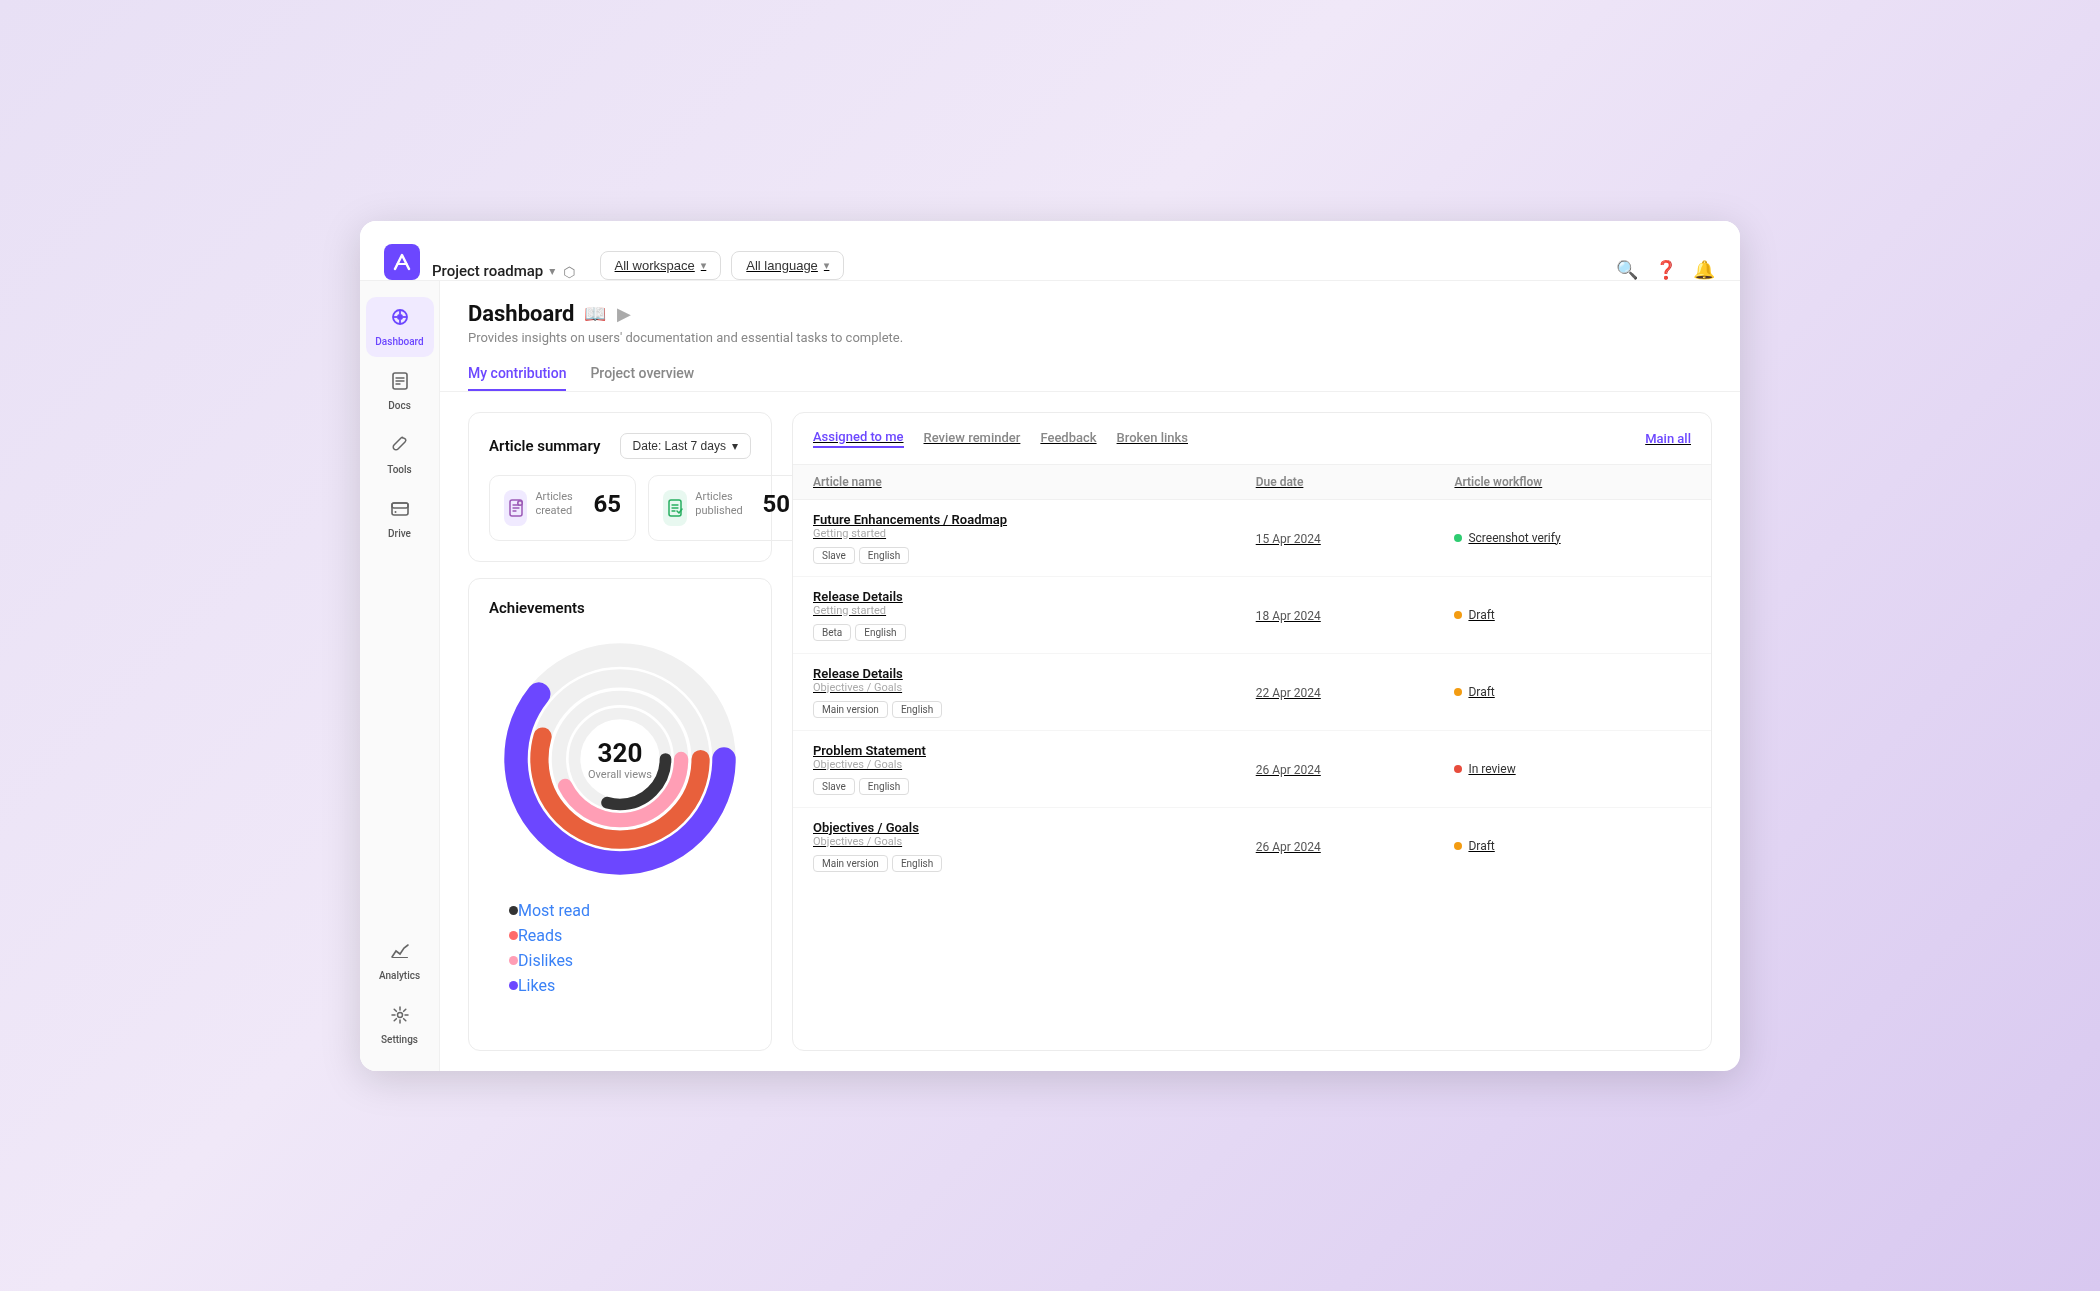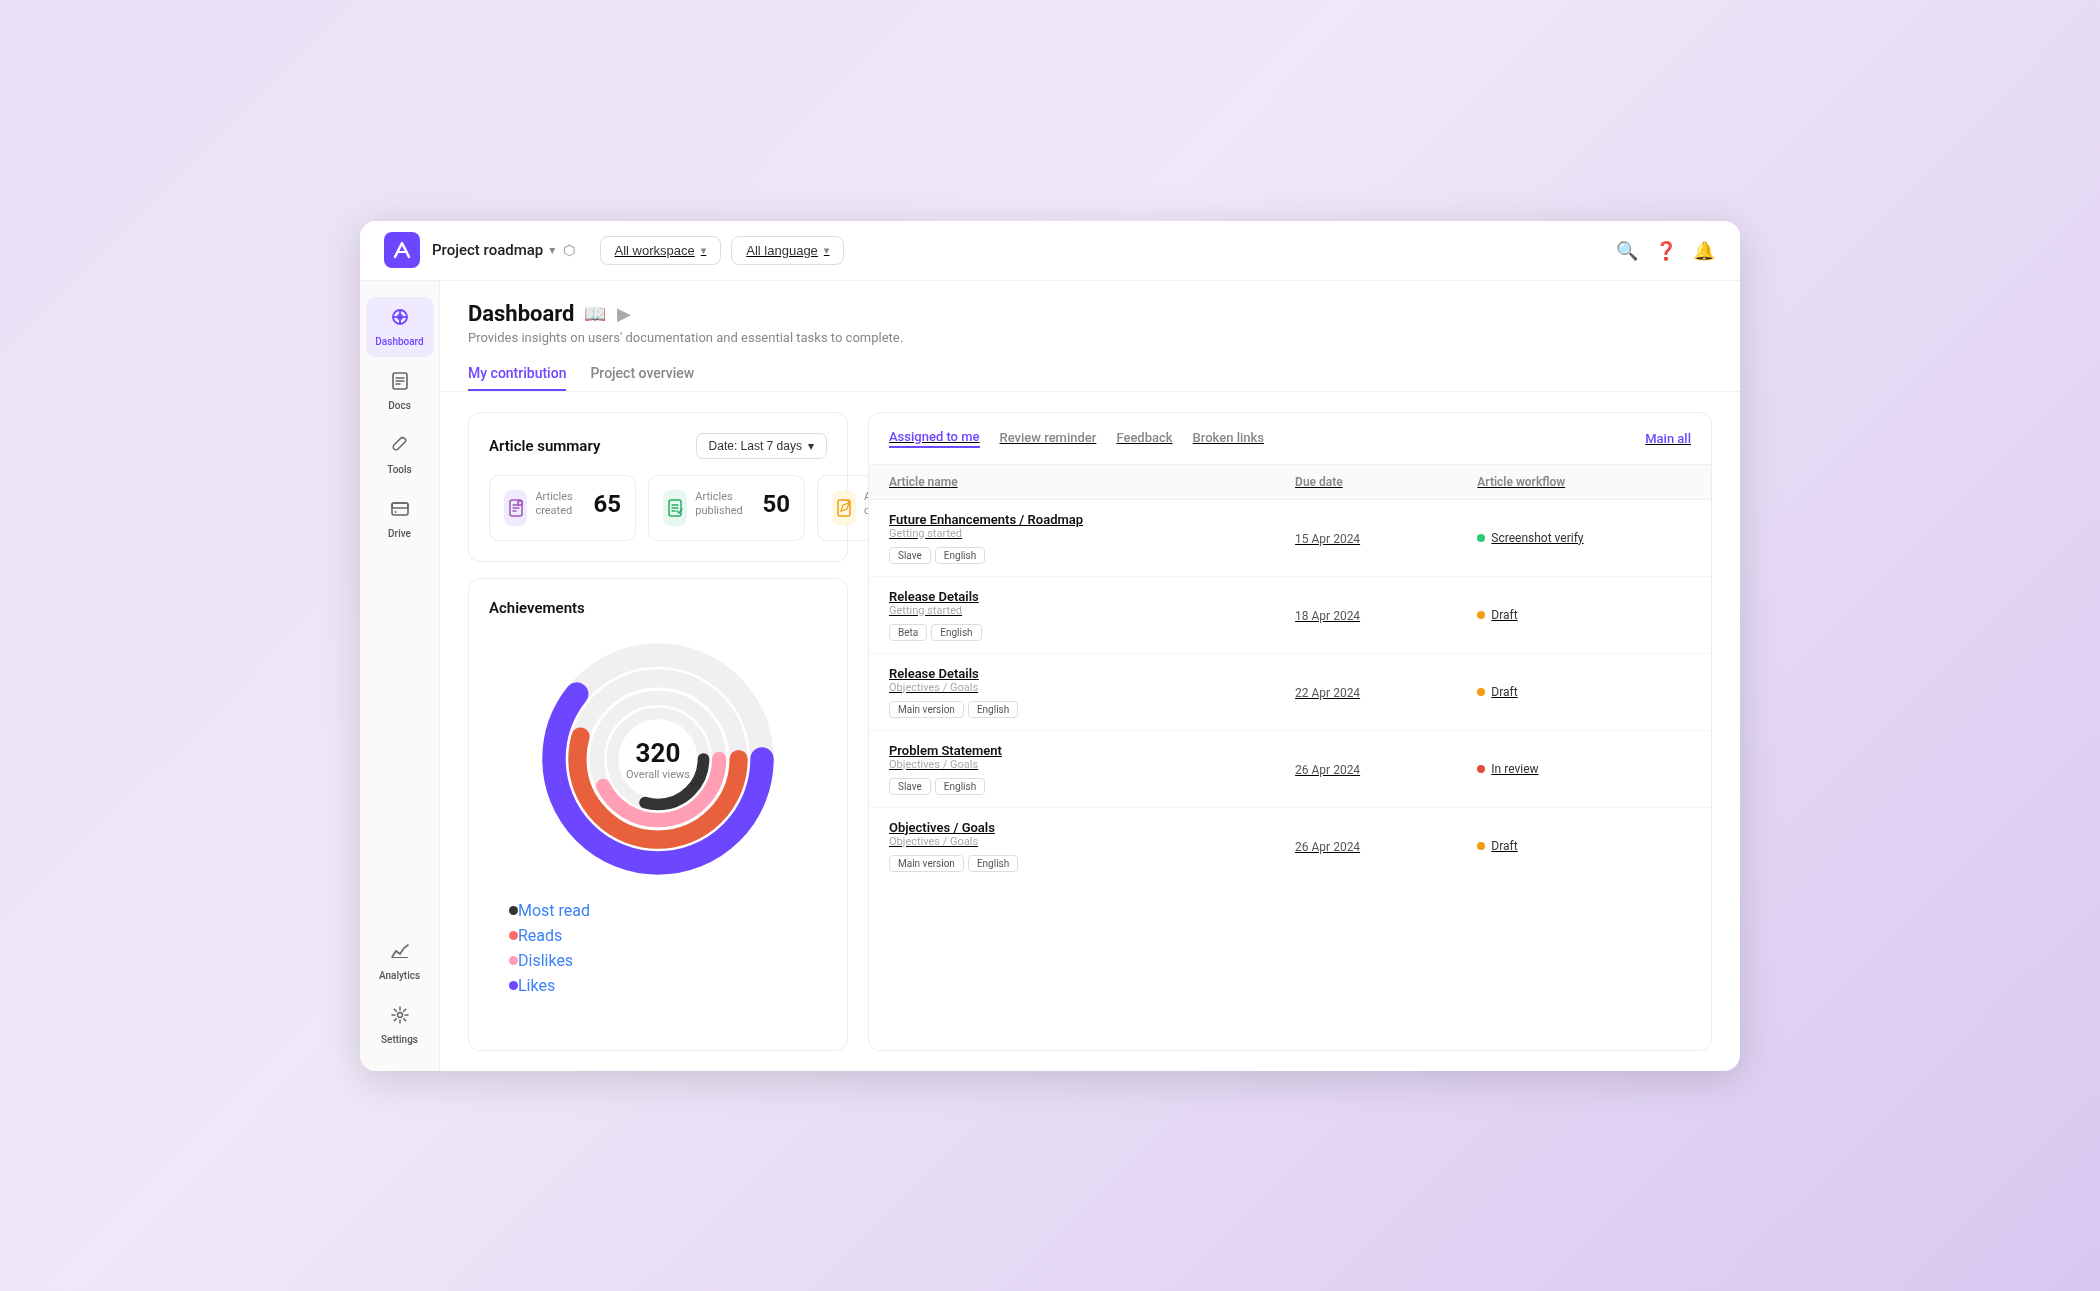--- a/index.html
+++ b/index.html
@@ -17,21 +17,21 @@
       background: #fff;
       border-radius: 16px;
       overflow: hidden;
       box-shadow: 0 8px 40px rgba(0,0,0,0.15);
       display: flex;
       flex-direction: column;
     }
     
     .top-bar {
       display: flex;
-      align-items: center;
+      align-items: flex-end;
       padding: 0 24px;
       height: 60px;
       border-bottom: 1px solid #f0f0f0;
       background: #fff;
       flex-shrink: 0;
     }
     .logo {
       width: 36px;
       height: 36px;
       background: #6c47ff;
@@ -182,21 +182,21 @@
     
     .two-col {
       display: flex;
       flex: 1;
       padding: 20px 28px;
       gap: 20px;
       overflow: auto;
     }
     
     .left-panel {
-      width: 380px;
+      width: 304px;
       flex-shrink: 0;
       display: flex;
       flex-direction: column;
       gap: 16px;
     }
     .card {
       background: #fff;
       border: 1px solid #ececec;
       border-radius: 12px;
       padding: 20px;

